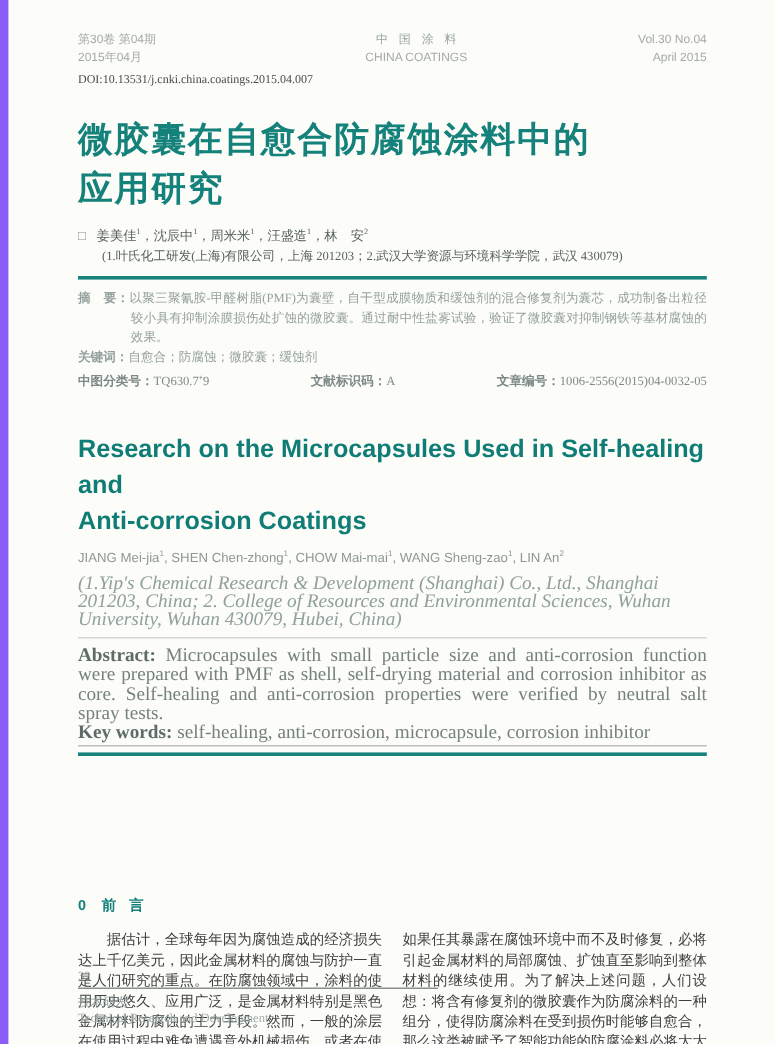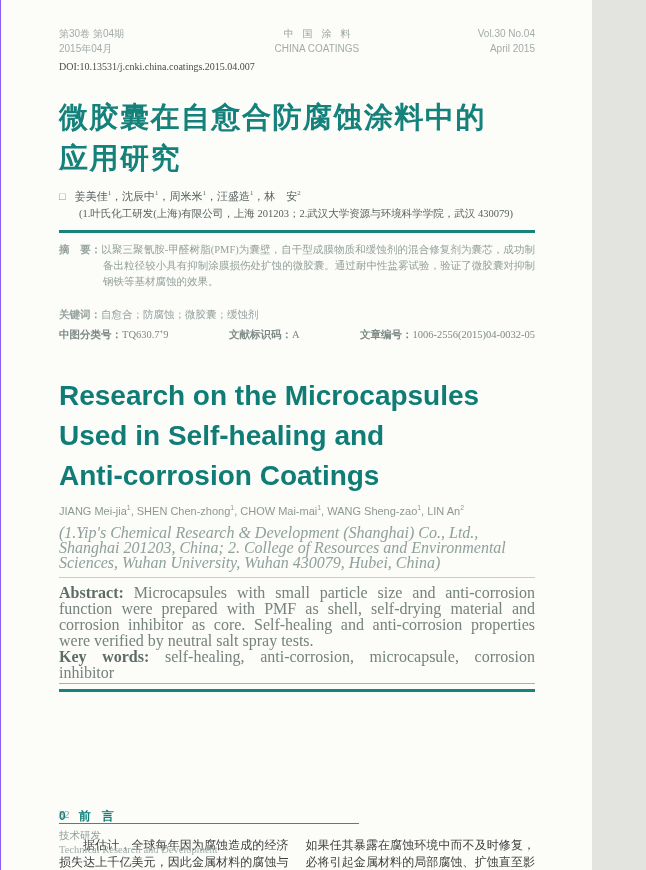--- a/index.html
+++ b/index.html
@@ -1,18 +1,18 @@
 <!DOCTYPE html>
 <html><head>
 <meta charset="utf-8">
 <style>
   * { margin:0; padding:0; box-sizing:border-box; }
   html,body { width:646px; }
   body { background:#e3e3df; font-family:"Liberation Serif", serif; }
-  .page { width:592px; height:870px; background:#fcfcf9; position:relative; padding:26px 57px 0 58px; overflow:hidden; border-left:1px solid #8b5cf6; }
+  .page { width:646px; height:870px; background:#fcfcf9; position:relative; padding:26px 57px 0 58px; overflow:hidden; border-left:7px solid #8b5cf6; }
 
   
   .journal-header { display:flex; justify-content:space-between; align-items:flex-start; color:#a3abaa; font-size:10px; line-height:15px; font-family:"Liberation Sans", sans-serif; }
   .jh-center { text-align:center;margin-left:32px; }
   .jh-cn { letter-spacing:9px; color:#96a4a1; padding-left:9px; }
   .jh-right { text-align:right; }
   .doi { font-size:10px; color:#474d4b; margin-top:5px; }
 
   
   .title-cn { margin-top:25px; font-family:"Liberation Sans", sans-serif; font-weight:bold; font-size:29px; line-height:1.43; color:#14817a; letter-spacing:1.5px; }
@@ -20,25 +20,25 @@
   
   .byline { margin-top:9px; font-size:11px; color:#576260; }
   .byline .marker { margin-right:9px; color:#8a9592; }
   sup { font-size:0.62em; vertical-align:super; line-height:0; }
   .affil-cn { font-size:10.5px; color:#576260; margin-top:3px; padding-left:20px; }
   .rule-teal { height:3px; background:#17837c; margin-top:9px; }
 
   
   .meta-cn { margin-top:9px; font-size:10.5px; line-height:16px; color:#94a19e; }
   .hang { padding-left:44px; text-indent:-44px; text-align:justify; }
-  .kw { margin-top:17px; }
+  .kw { margin-top:1px; }
   .clc-row { display:flex; justify-content:space-between; margin-top:4px; color:#7d8a87; }
 
   
-  .title-en { margin-top:33px; font-family:"Liberation Sans", sans-serif; font-weight:bold; font-size:28px; line-height:1.43; color:#0f7d76; }
+  .title-en { margin-top:33px; font-family:"Liberation Sans", sans-serif; font-weight:bold; font-size:21px; line-height:1.43; color:#0f7d76; }
   .authors-en { margin-top:9px; font-size:11px; color:#8c9895; font-family:"Liberation Sans", sans-serif; }
   .affil-en { margin-top:8px; font-size:16px; font-style:italic; color:#8fa09d; line-height:15px; }
   .rule-thin { height:1px; background:#c9cecc; margin-top:7px; }
   .meta-en { margin-top:7px; font-size:16px; line-height:16px; color:#75827f; text-align:justify; }
   .meta-en b, .meta-cn b { font-weight:bold; }
   .meta-en b { color:#5e6c69; }
   .kw-underline { height:1px; background:#a9b1af; margin-top:2px; }
   .rule-teal2 { height:3px; background:#17837c; margin-top:5px; }
 
   

